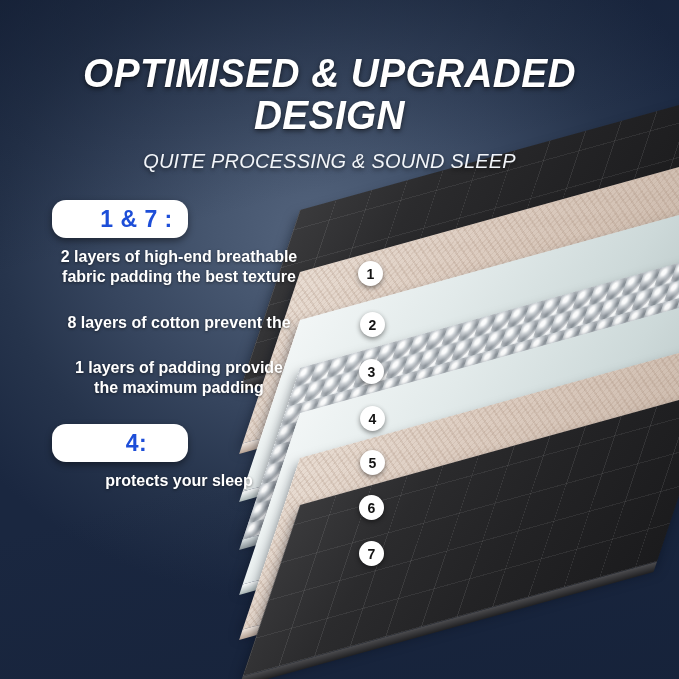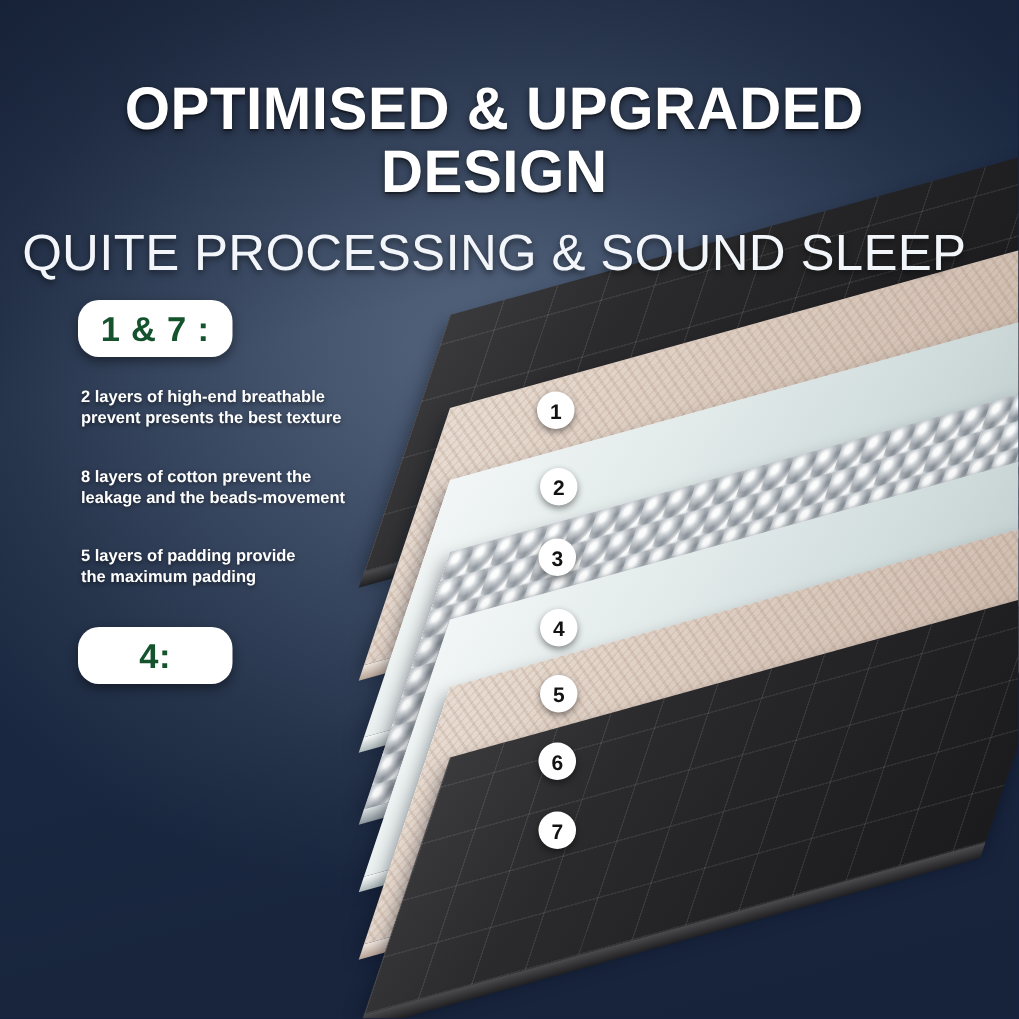--- a/index.html
+++ b/index.html
@@ -13,50 +13,52 @@
     background:
       radial-gradient(ellipse 62% 55% at 46% 34%, #53637c 0%, #46566f 24%, #36455e 50%, #26344c 74%, #1a2740 100%);
   }
   #poster:before{
     content:"";position:absolute;inset:0;
     background:linear-gradient(165deg, rgba(18,28,48,.55) 0%, rgba(18,28,48,0) 32%, rgba(18,28,48,0) 62%, rgba(20,32,55,.62) 100%);
     pointer-events:none;
   }
 
   
-  .head-wrap{position:absolute;left:0;top:52px;width:659px;text-align:center;z-index:6;}
+  .head-wrap{position:absolute;left:0;top:52px;width:659px;text-align:center;z-index:6;font-style:italic;}
   .title{
     font-size:40px;font-weight:bold;color:#ffffff;letter-spacing:.4px;
     line-height:1.05;
     text-shadow:0 2px 5px rgba(0,0,0,.55), 0 1px 0 rgba(0,0,0,.3);
     font-stretch:condensed;
     transform:scaleX(.97);
   }
   .subtitle{
     margin-top:14px;
-    font-size:34px;font-weight:400;color:#f2f5f9;letter-spacing:.2px;
+    font-size:20px;font-weight:400;color:#f2f5f9;letter-spacing:.2px;
     text-shadow:0 2px 4px rgba(0,0,0,.5);
   }
 
   
   .callouts{position:absolute;left:52px;top:200px;width:300px;z-index:7;}
   .callout{margin-bottom:25px;}
   .callout:last-child{margin-bottom:0;}
   .pill{
     display:block;width:103px;height:38px;line-height:38px;
     background:#ffffff;border-radius:14px;
-    text-align:center;color:#14532d;font-size:23px;font-weight:bold;
+    text-align:center;color:#1d4ed8;font-size:23px;font-weight:bold;
     letter-spacing:.5px;
     box-shadow:0 3px 7px rgba(0,0,0,.42);
+    padding-left:33px;
   }
   .c-desc{
-    margin-top:21px;margin-left:2px;
-    font-size:11px;font-weight:bold;color:#ffffff;line-height:1.27;
+    margin-top:9px;margin-left:2px;
+    font-size:16px;font-weight:bold;color:#ffffff;line-height:1.27;
     text-shadow:0 1px 3px rgba(0,0,0,.5);
     max-width:250px;
+    text-align:center;
   }
   .c-desc span{display:block;}
 
   
   .stack{position:absolute;left:300px;top:150px;width:400px;height:520px;z-index:4;}
   .layer{
     position:absolute;left:0;width:430px;height:150px;
     transform-origin:0 0;
     transform:rotate(-15.5deg) skewX(-34deg);
     box-shadow:0 7px 11px rgba(6,12,24,.5);
@@ -158,38 +160,38 @@
   <div class="badge" style="left:360px;top:450px;">5</div>
   <div class="badge" style="left:359px;top:495px;">6</div>
   <div class="badge" style="left:359px;top:541px;">7</div>
 
   <div class="callouts">
 
     <div class="callout">
       <div class="pill">1 &amp; 7 :</div>
       <div class="c-desc">
         <span>2 layers of high-end breathable</span>
-        <span>prevent presents the best texture</span>
+        <span>fabric padding the best texture</span>
       </div>
     </div>
 
     <div class="callout">
       <div class="c-desc">
         <span>8 layers of cotton prevent the</span>
-        <span>leakage and the beads-movement</span>
       </div>
     </div>
 
     <div class="callout">
       <div class="c-desc">
-        <span>5 layers of padding provide</span>
+        <span>1 layers of padding provide</span>
         <span>the maximum padding</span>
       </div>
     </div>
 
     <div class="callout">
       <div class="pill">4:</div>
       <div class="c-desc">
+        <span>protects your sleep</span>
       </div>
     </div>
 
   </div>
 </div>
 
 </body></html>

